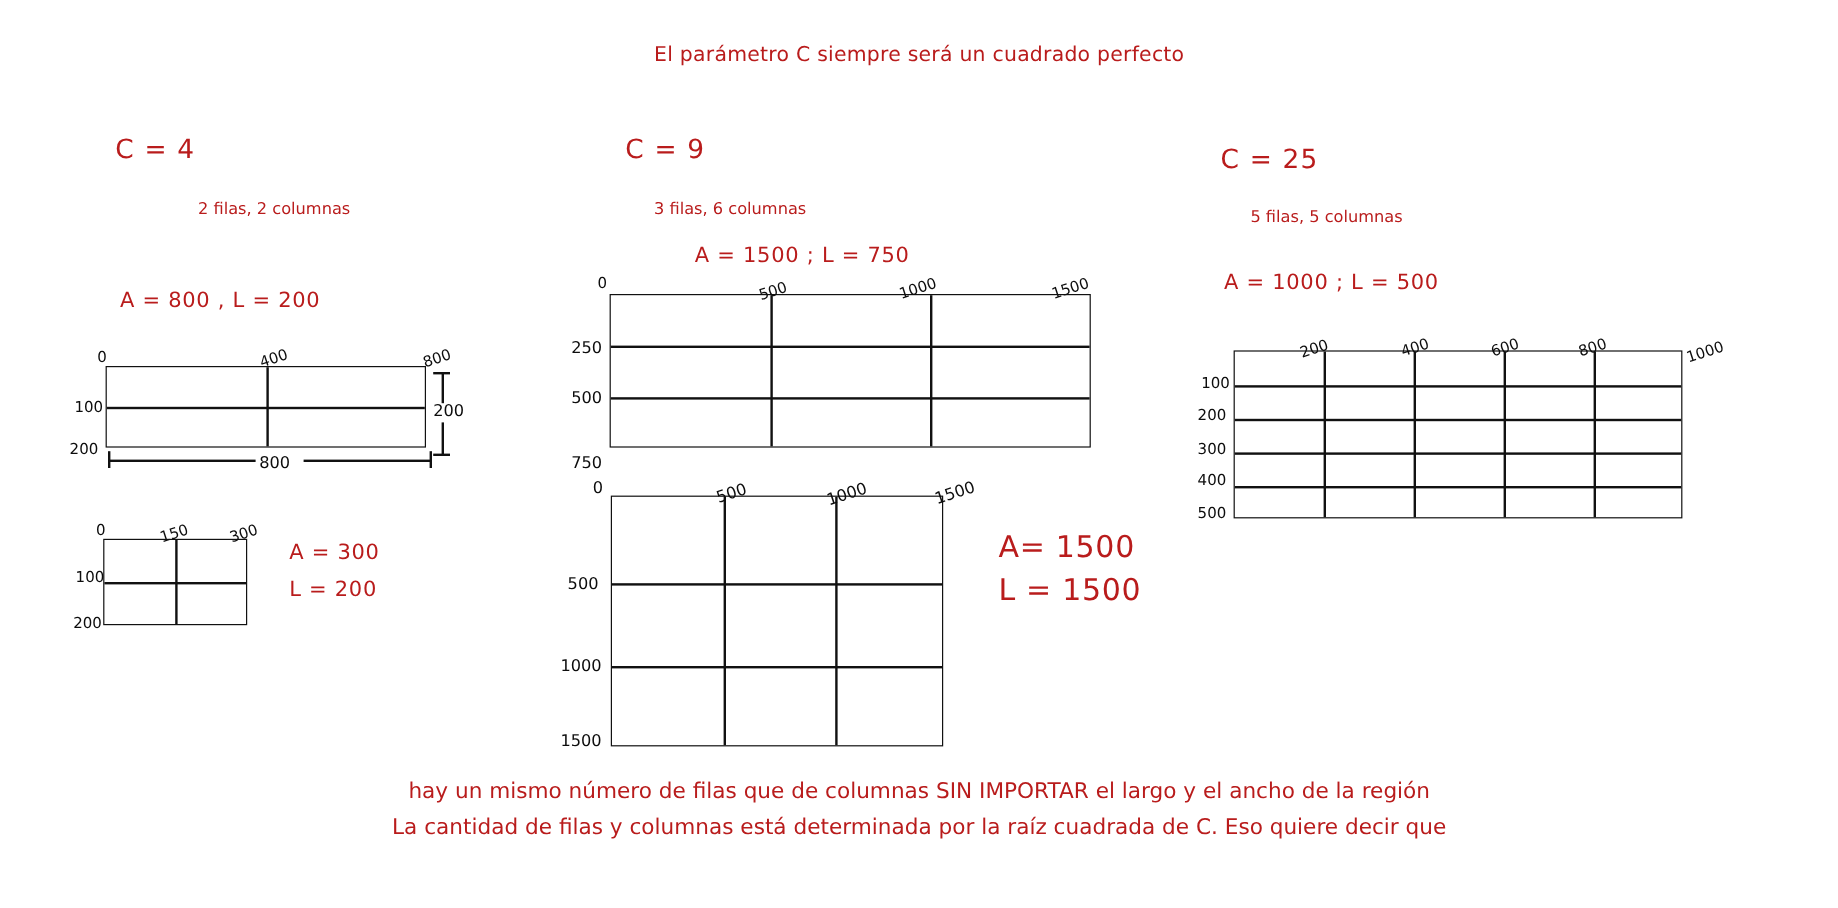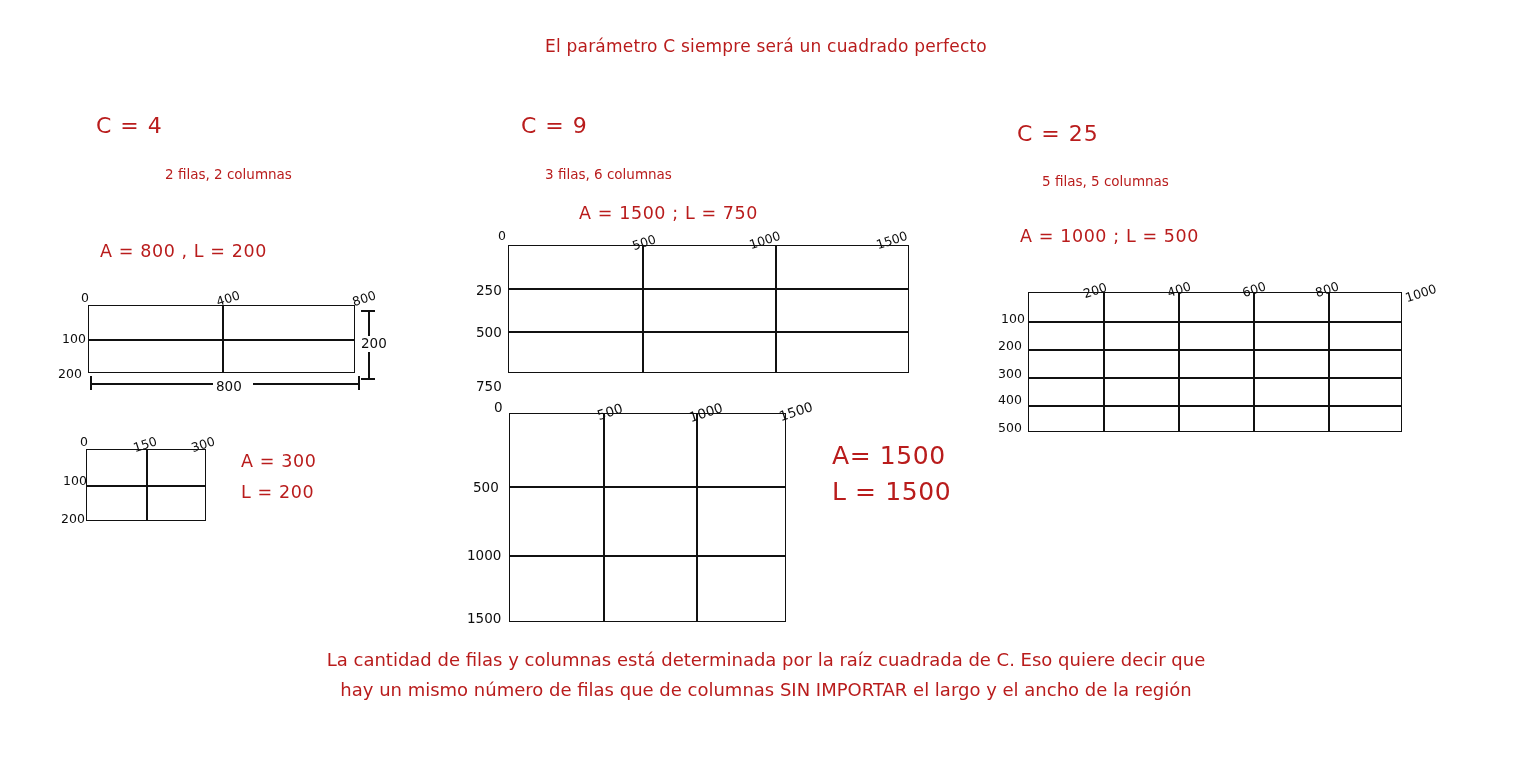--- a/index.html
+++ b/index.html
@@ -205,15 +205,15 @@
 <div class="abs hand tick tick-rot" style="left:1245px; top:285px;">600</div>
 <div class="abs hand tick tick-rot" style="left:1318px; top:285px;">800</div>
 <div class="abs hand tick tick-rot" style="left:1408px; top:290px;">1000</div>
 <div class="abs hand tick" style="left:1001px; top:311px;">100</div>
 <div class="abs hand tick" style="left:998px; top:338px;">200</div>
 <div class="abs hand tick" style="left:998px; top:366px;">300</div>
 <div class="abs hand tick" style="left:998px; top:392px;">400</div>
 <div class="abs hand tick" style="left:998px; top:420px;">500</div>
 
 <div class="abs hand" id="bottom-caption">
+  <div>hay un mismo número de filas que de columnas SIN IMPORTAR el largo y el ancho de la región</div>
   <div>La cantidad de filas y columnas está determinada por la raíz cuadrada de C. Eso quiere decir que</div>
-  <div>hay un mismo número de filas que de columnas SIN IMPORTAR el largo y el ancho de la región</div>
 </div>
 
 </body></html>

